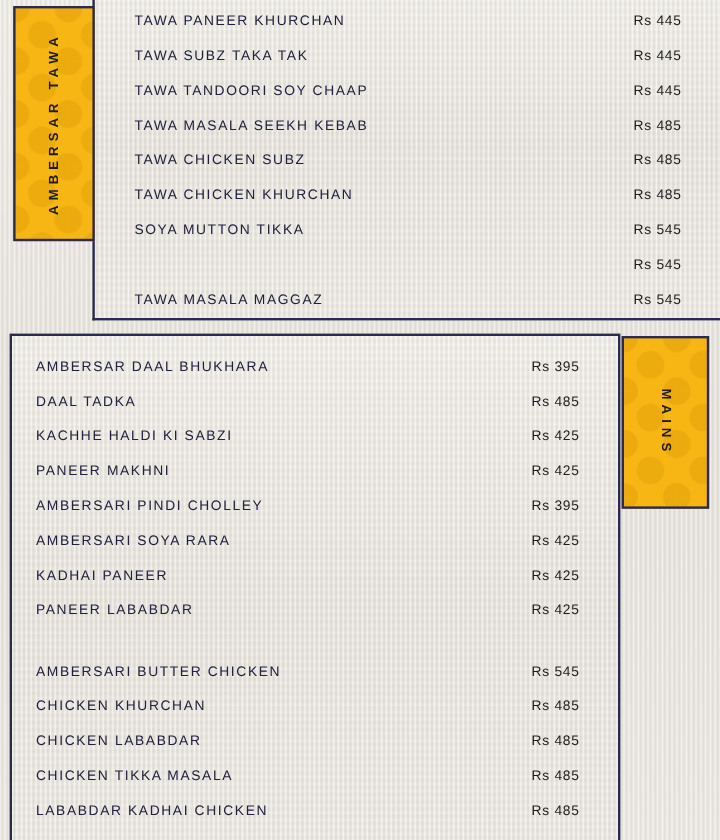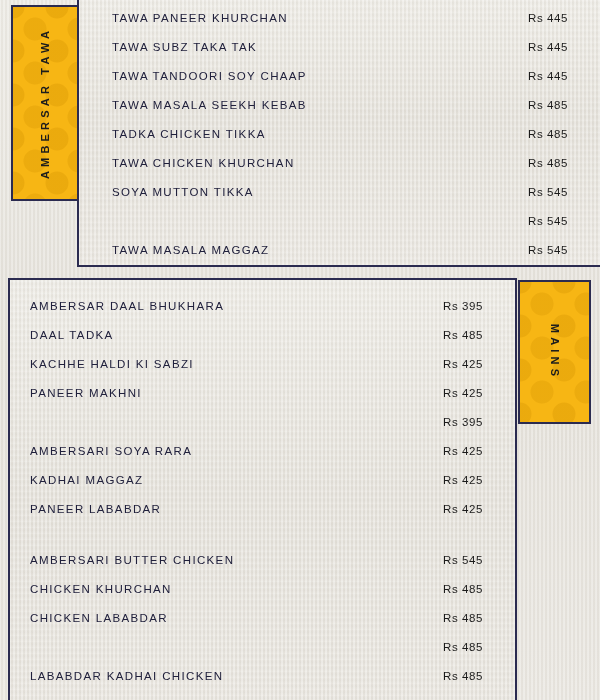--- a/index.html
+++ b/index.html
@@ -162,21 +162,21 @@
       </div>
       <div class="menu-row">
         <span class="item-name">TAWA TANDOORI SOY CHAAP</span>
         <span class="item-price">Rs 445</span>
       </div>
       <div class="menu-row">
         <span class="item-name">TAWA MASALA SEEKH KEBAB</span>
         <span class="item-price">Rs 485</span>
       </div>
       <div class="menu-row">
-        <span class="item-name">TADKA CHICKEN TIKKA</span>
+        <span class="item-name">TAWA CHICKEN SUBZ</span>
         <span class="item-price">Rs 485</span>
       </div>
       <div class="menu-row">
         <span class="item-name">TAWA CHICKEN KHURCHAN</span>
         <span class="item-price">Rs 485</span>
       </div>
       <div class="menu-row">
         <span class="item-name">SOYA MUTTON TIKKA</span>
         <span class="item-price">Rs 545</span>
       </div>
@@ -206,48 +206,50 @@
       </div>
       <div class="menu-row">
         <span class="item-name">KACHHE HALDI KI SABZI</span>
         <span class="item-price">Rs 425</span>
       </div>
       <div class="menu-row">
         <span class="item-name">PANEER MAKHNI</span>
         <span class="item-price">Rs 425</span>
       </div>
       <div class="menu-row">
+        <span class="item-name">AMBERSARI PINDI CHOLLEY</span>
         <span class="item-price">Rs 395</span>
       </div>
       <div class="menu-row">
         <span class="item-name">AMBERSARI SOYA RARA</span>
         <span class="item-price">Rs 425</span>
       </div>
       <div class="menu-row">
-        <span class="item-name">KADHAI MAGGAZ</span>
+        <span class="item-name">KADHAI PANEER</span>
         <span class="item-price">Rs 425</span>
       </div>
       <div class="menu-row">
         <span class="item-name">PANEER LABABDAR</span>
         <span class="item-price">Rs 425</span>
       </div>
       <div class="menu-row spacer"></div>
       <div class="menu-row">
         <span class="item-name">AMBERSARI BUTTER CHICKEN</span>
         <span class="item-price">Rs 545</span>
       </div>
       <div class="menu-row">
         <span class="item-name">CHICKEN KHURCHAN</span>
         <span class="item-price">Rs 485</span>
       </div>
       <div class="menu-row">
         <span class="item-name">CHICKEN LABABDAR</span>
         <span class="item-price">Rs 485</span>
       </div>
       <div class="menu-row">
+        <span class="item-name">CHICKEN TIKKA MASALA</span>
         <span class="item-price">Rs 485</span>
       </div>
       <div class="menu-row">
         <span class="item-name">LABABDAR KADHAI CHICKEN</span>
         <span class="item-price">Rs 485</span>
       </div>
     </div>
 </div>
 
 <div class="tab" id="tab-mains">

